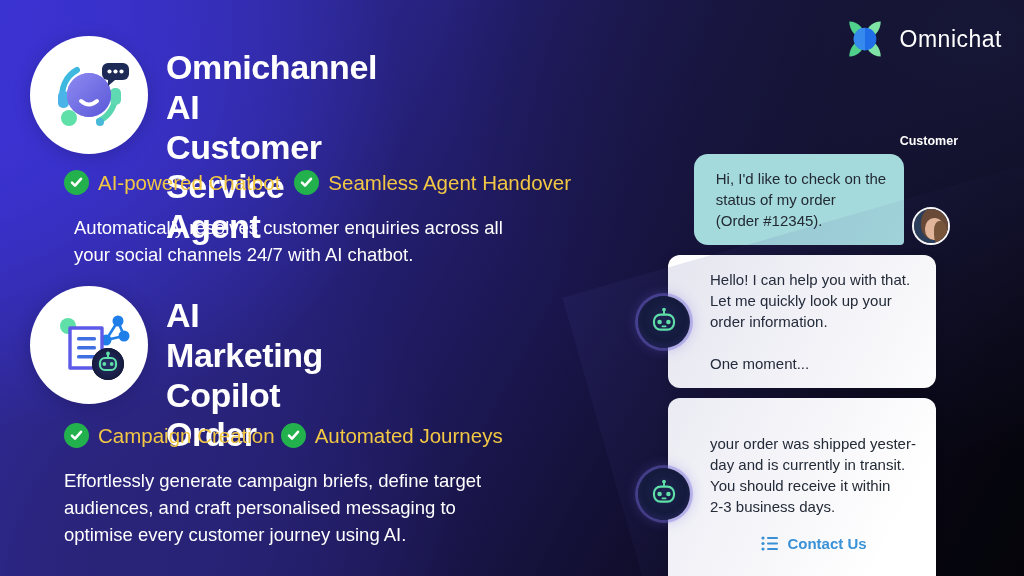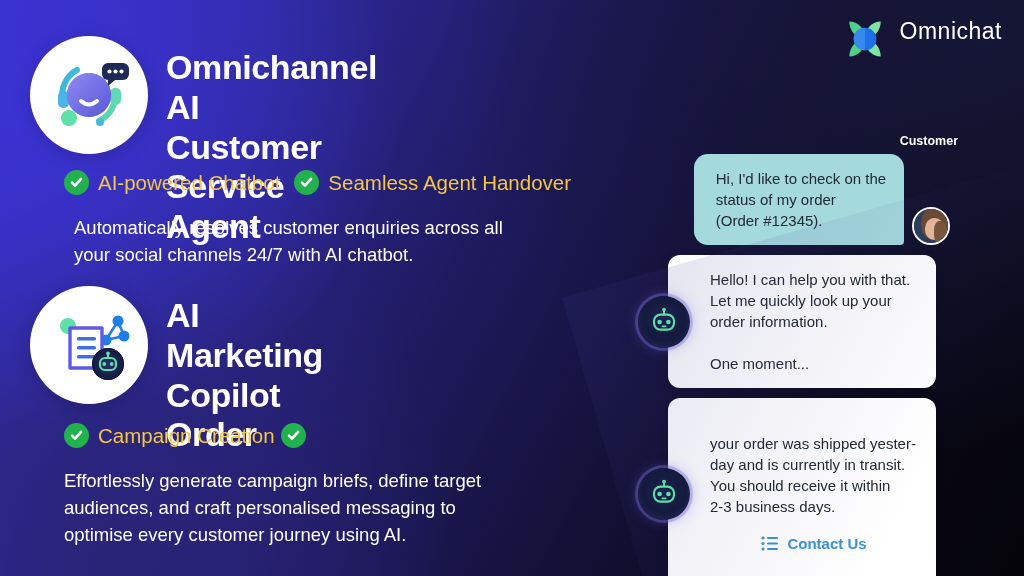--- a/index.html
+++ b/index.html
@@ -31,21 +31,21 @@
     width: 520px; height: 520px;
     background: linear-gradient(135deg, rgba(60,60,140,0.16) 0%, rgba(0,0,0,0) 55%);
     transform: rotate(-16deg);
     pointer-events: none;
   }
 
   
   .brand {
     position: absolute;
     top: 18px; right: 22px;
-    display: flex; align-items: flex-start; gap: 14px;
+    display: flex; align-items: center; gap: 14px;
   }
   .brand-mark { width: 42px; height: 42px; display: block; }
   .brand-name {
     color: #ffffff;
     font-size: 23px;
     letter-spacing: 0.5px;
     font-weight: 400;
   }
 
   
@@ -321,20 +321,21 @@
               </svg>
           </span>
           <span class="feature-label">Campaign Creation</span>
         </div>
         <div class="feature">
           <span class="check">
             <svg width="15" height="15" viewBox="0 0 15 15">
                 <path d="M3 7.6 L6 10.6 L12 3.8" stroke="#ffffff" stroke-width="2.6" fill="none" stroke-linecap="round" stroke-linejoin="round"></path>
               </svg>
           </span>
+          <span class="feature-label">Automated Journeys</span>
         </div>
       </div>
     </div>
     <div class="copy-b">
       <div class="body-copy">Effortlessly generate campaign briefs, define target
 audiences, and craft personalised messaging to
 optimise every customer journey using AI.</div>
     </div>
   </div>
 

